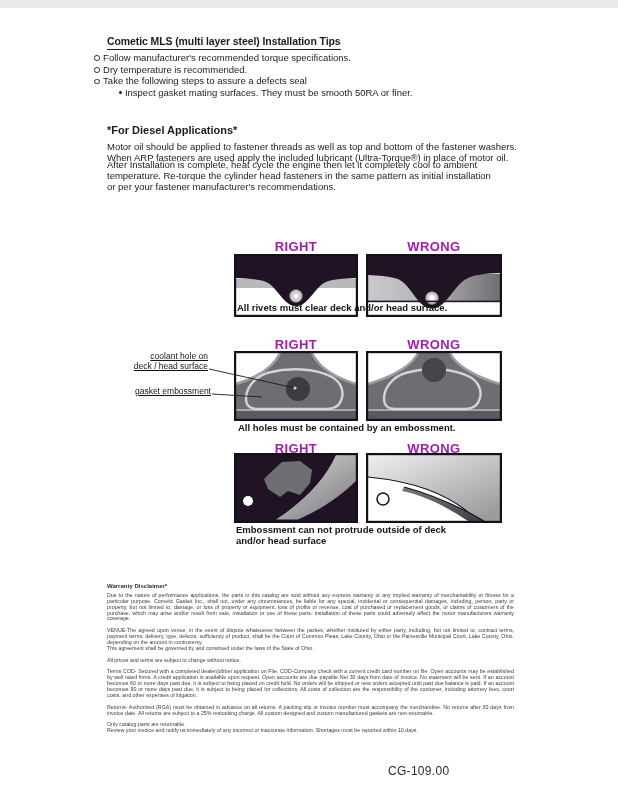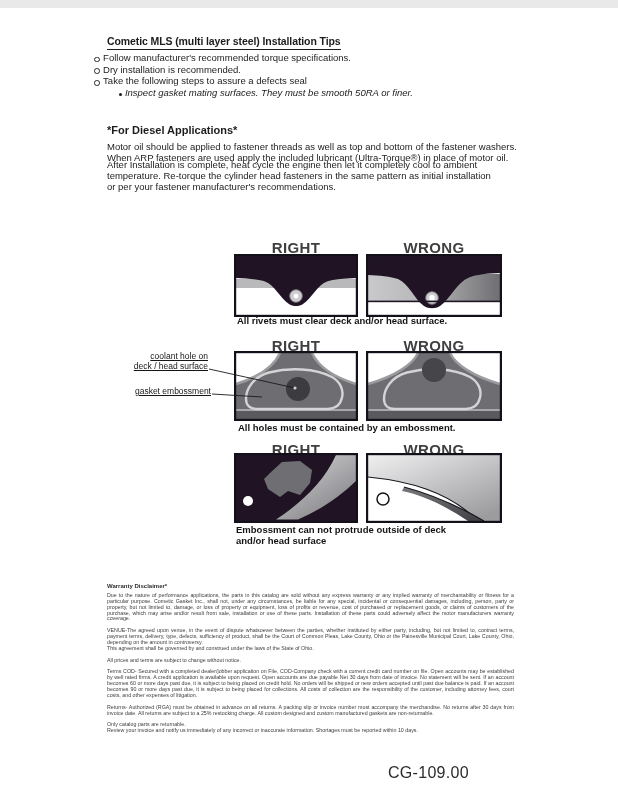--- a/index.html
+++ b/index.html
@@ -9,55 +9,55 @@
     overflow:hidden;margin:8px auto;
   }
   .abs{position:absolute;}
   
   .title{
     left:107px;top:27px;font-size:10.5px;font-weight:bold;letter-spacing:-0.1px;
     border-bottom:1.3px solid #1c1c1c;padding-bottom:1.5px;white-space:nowrap;
   }
   
   .tips{left:94px;top:44px;font-size:9.5px;line-height:11.7px;}
-  .tip-row{display:flex;align-items:center;}
+  .tip-row{display:flex;align-items:flex-start;}
   .ring{width:3.6px;height:3.6px;border:1px solid #2a2a2a;border-radius:50%;
         margin:3.4px 3.5px 0 0;flex:none;background:#fff;}
-  .subtips{margin-left:25px;font-style:italic;}
+  .subtips{margin-left:25px;}
   .dot{width:3.4px;height:3.4px;background:#1c1c1c;border-radius:50%;
        margin:3.6px 2.5px 0 0;flex:none;}
   
   .diesel-h{left:107px;top:116px;font-size:11px;font-weight:bold;text-align:center;}
   .para{left:107px;font-size:9.5px;line-height:10.9px;width:440px;white-space:pre-line;}
   
-  .fig-label{font-size:15px;font-weight:bold;letter-spacing:0.4px;text-align:center;color:#404040;}
+  .fig-label{font-size:13px;font-weight:bold;letter-spacing:0.4px;text-align:center;color:#a21caf;}
   .fig-caption{font-size:9.5px;font-weight:bold;color:#141414;white-space:pre-line;line-height:10.5px;}
   .panel{position:absolute;display:block;}
   .callout{font-size:8.5px;line-height:9.6px;text-align:right;white-space:pre-line;color:#161616;text-decoration:underline;}
   
   .disc{left:107px;top:575px;width:407px;color:#3c3c3c;}
   .disc-h{font-size:6px;font-weight:bold;color:#2e2e2e;margin:0 0 4px 0;}
   .disc p{font-size:5.3px;line-height:5.85px;margin:0 0 6px 0;text-align:justify;white-space:pre-line;}
-  .code{left:388px;top:756px;font-size:16px;color:#2b2b2b;letter-spacing:0.3px;}
+  .code{left:388px;top:756px;font-size:12px;color:#2b2b2b;letter-spacing:0.3px;}
 </style>
 </head>
 <body>
 
 <div class="page">
 
   <div class="abs title">Cometic MLS (multi layer steel) Installation Tips</div>
 
   <div class="abs tips">
     <div class="tip-row">
       <span class="ring"></span>
       <span>Follow manufacturer's recommended torque specifications.</span>
     </div>
     <div class="tip-row">
       <span class="ring"></span>
-      <span>Dry installation is recommended.</span>
+      <span>Dry temperature is recommended.</span>
     </div>
     <div class="tip-row">
       <span class="ring"></span>
       <span>Take the following steps to assure a defects seal</span>
     </div>
     <div class="subtips">
       <div class="tip-row">
         <span class="dot"></span>
         <span>Inspect gasket mating surfaces.  They must be smooth 50RA or finer.</span>
       </div>
@@ -95,21 +95,21 @@
     <rect width="136" height="63" fill="#ffffff"></rect>
     <rect x="2" y="20" width="132" height="27" fill="url(#gradA)"></rect>
     <rect x="2" y="47.5" width="132" height="14" fill="#ffffff"></rect>
     <path d="M2,2 H134 V19 C122,19.5 110,20.5 103,23.5 C91,28.5 84,45 74,52 C69.5,55 62.5,55 58,52 C48,45 43,29.5 32,25 C25,22.5 13,21.5 2,21 Z" fill="#201424"></path>
     <circle cx="66" cy="44" r="6.2" fill="#cfcfd2" stroke="#8f8f93" stroke-width="1"></circle>
     <circle cx="66" cy="44" r="2.9" fill="#ffffff"></circle>
     <rect x="2" y="46.6" width="132" height="1.6" fill="#201424"></rect>
     <rect x="1" y="1" width="134" height="61" fill="none" stroke="#14101a" stroke-width="2.4"></rect>
   </svg>
 
-  <div class="abs fig-caption" style="left:237px;top:308px;">All rivets must clear deck and/or head surface.</div>
+  <div class="abs fig-caption" style="left:237px;top:295px;">All rivets must clear deck and/or head surface.</div>
 
   <div class="abs fig-label" style="left:234px;top:329px;width:124px;">RIGHT</div>
   <div class="abs fig-label" style="left:366px;top:329px;width:136px;">WRONG</div>
 
   <div class="abs callout" style="left:98px;top:344px;width:110px;">coolant hole on
 deck / head surface</div>
   <div class="abs callout" style="left:98px;top:379px;width:113px;">gasket embossment</div>
 
   <svg class="panel" style="left:234px;top:343px;" width="124" height="70" viewBox="0 0 124 70">
     <rect width="124" height="70" fill="#6e6e72"></rect>

